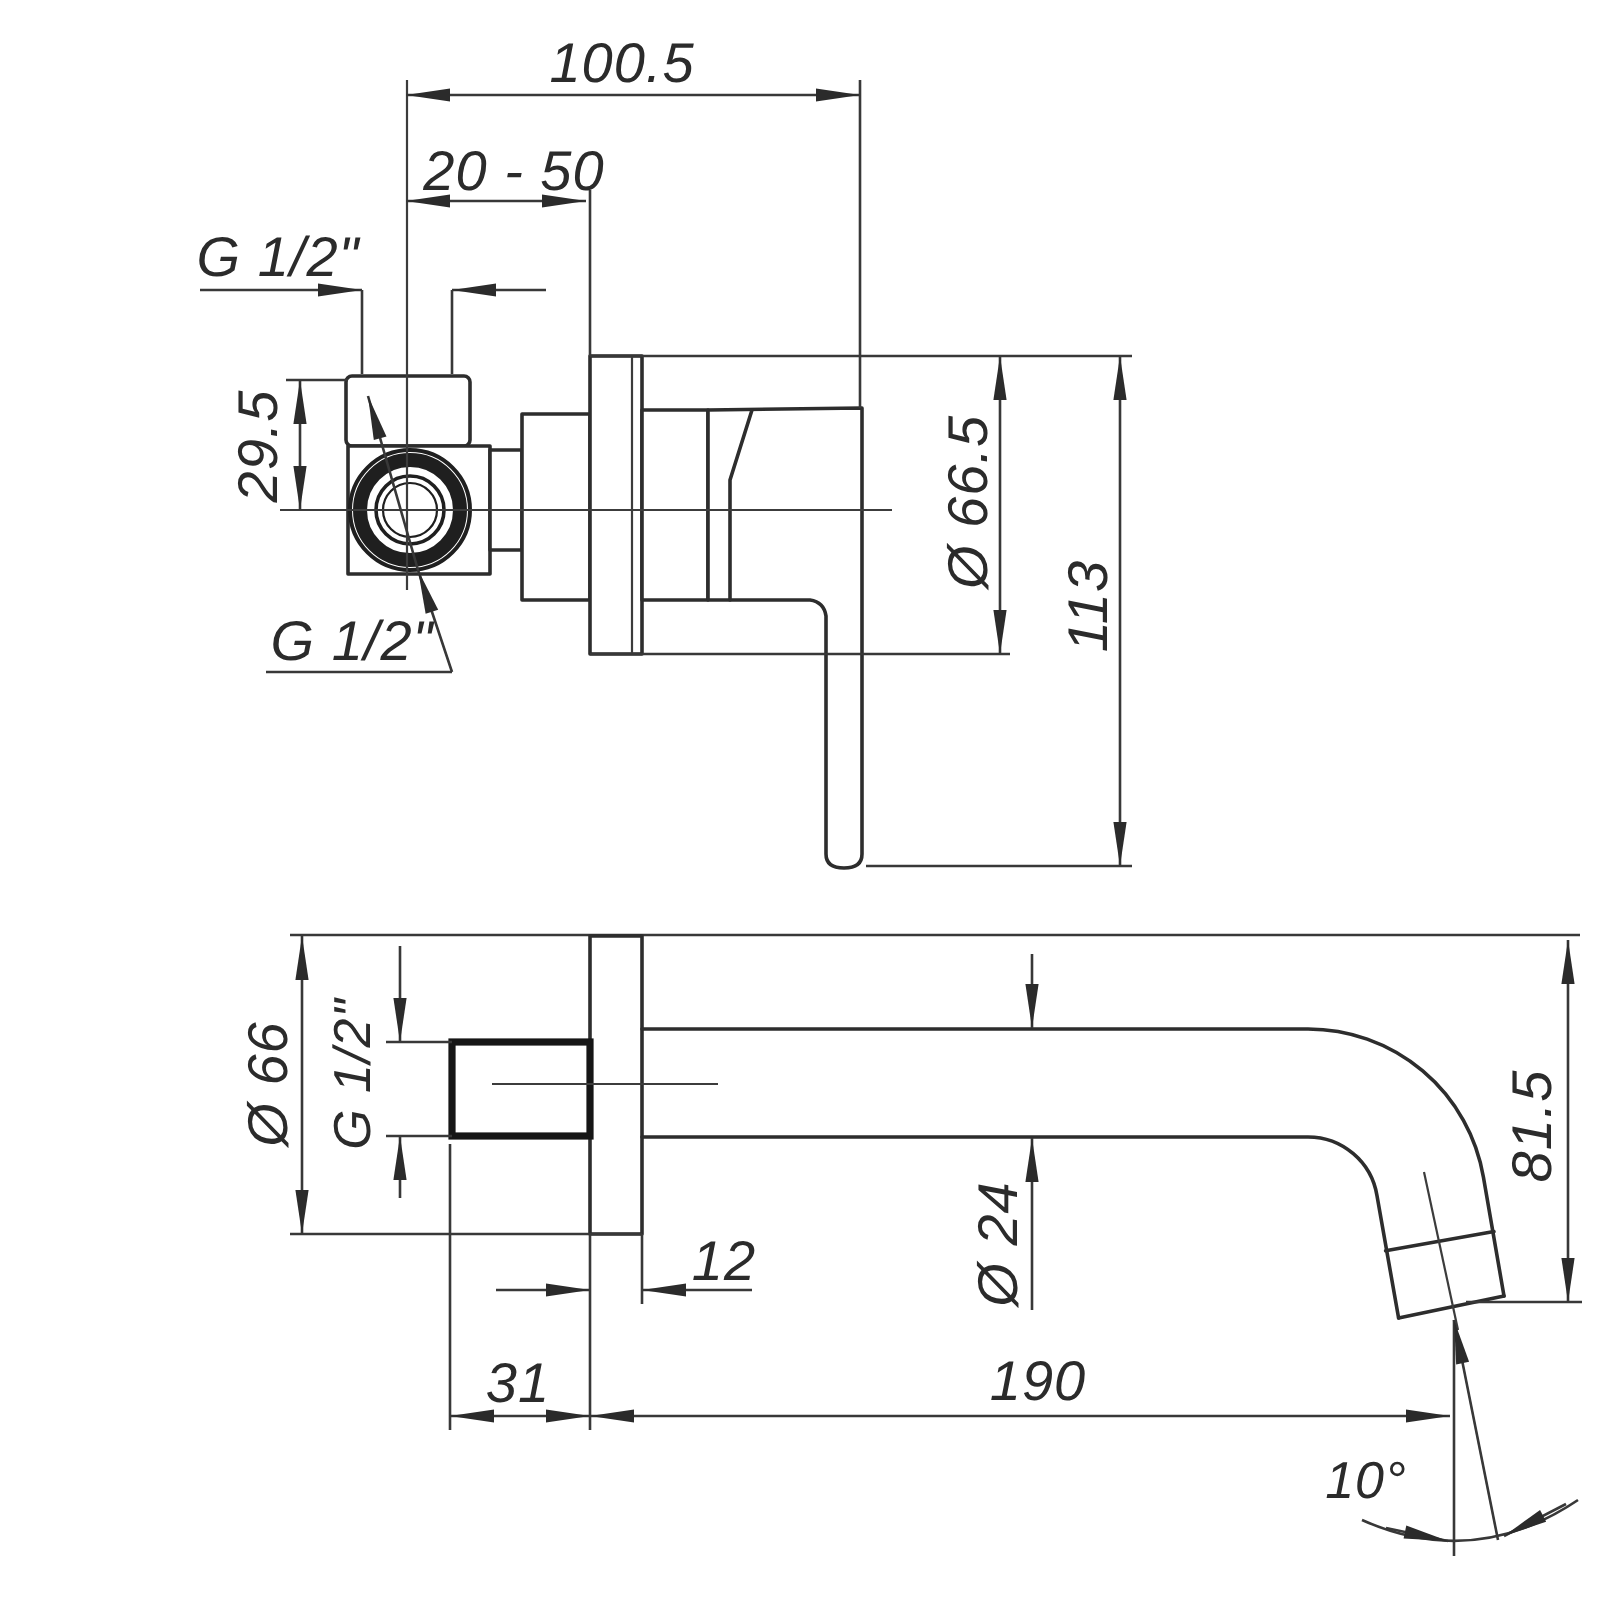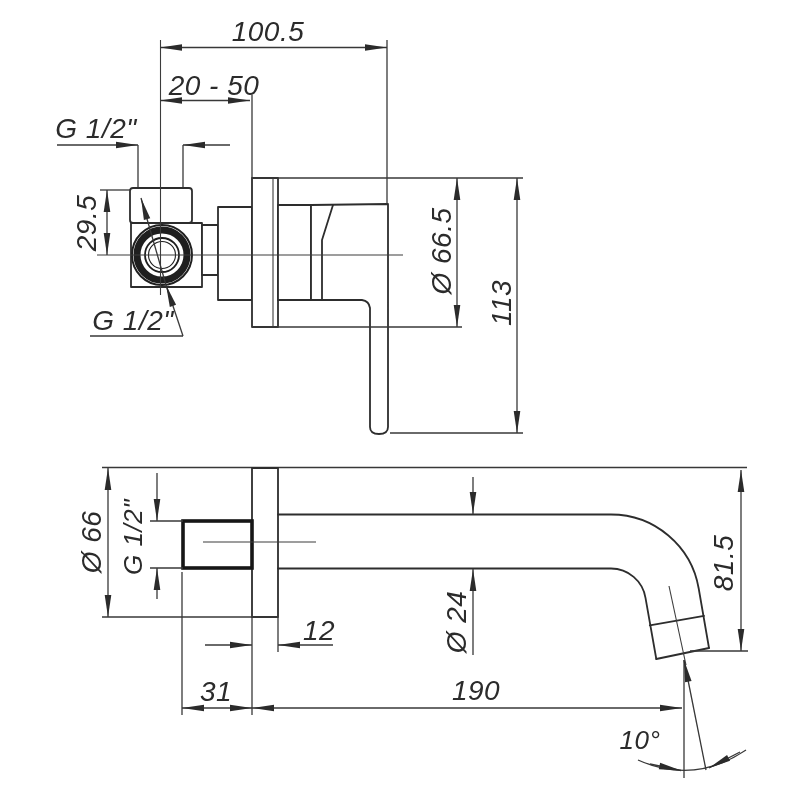--- a/index.html
+++ b/index.html
@@ -1,16 +1,16 @@
 <!DOCTYPE html>
 <html><head>
 <meta charset="utf-8">
 <style>
   html,body{margin:0;padding:0;background:#ffffff;}
-  .stage{width:669px;height:800px;background:#ffffff;position:relative;font-family:"Liberation Sans",sans-serif;}
+  .stage{width:669px;height:800px;background:#ffffff;position:relative;font-family:"Liberation Sans",sans-serif;margin-left:43px;}
   svg{display:block;}
   .o   {stroke:#2d2d2d;stroke-width:1.8;fill:none;stroke-linejoin:round;stroke-linecap:round;}
   .of  {stroke:#2d2d2d;stroke-width:1.8;fill:#ffffff;stroke-linejoin:round;}
   .thin{stroke:#3c3c3c;stroke-width:1.1;fill:none;}
   .thk {stroke:#161616;stroke-width:3.6;fill:#ffffff;stroke-linejoin:miter;}
   .d   {stroke:#383838;stroke-width:1.3;fill:none;}
   .ring{stroke:#1f1f1f;fill:none;}
   text {fill:#2b2b2b;font-family:"Liberation Sans",sans-serif;font-style:italic;letter-spacing:0.5px;}
   .t28 {font-size:28px;}
   .t26 {font-size:26px;}

